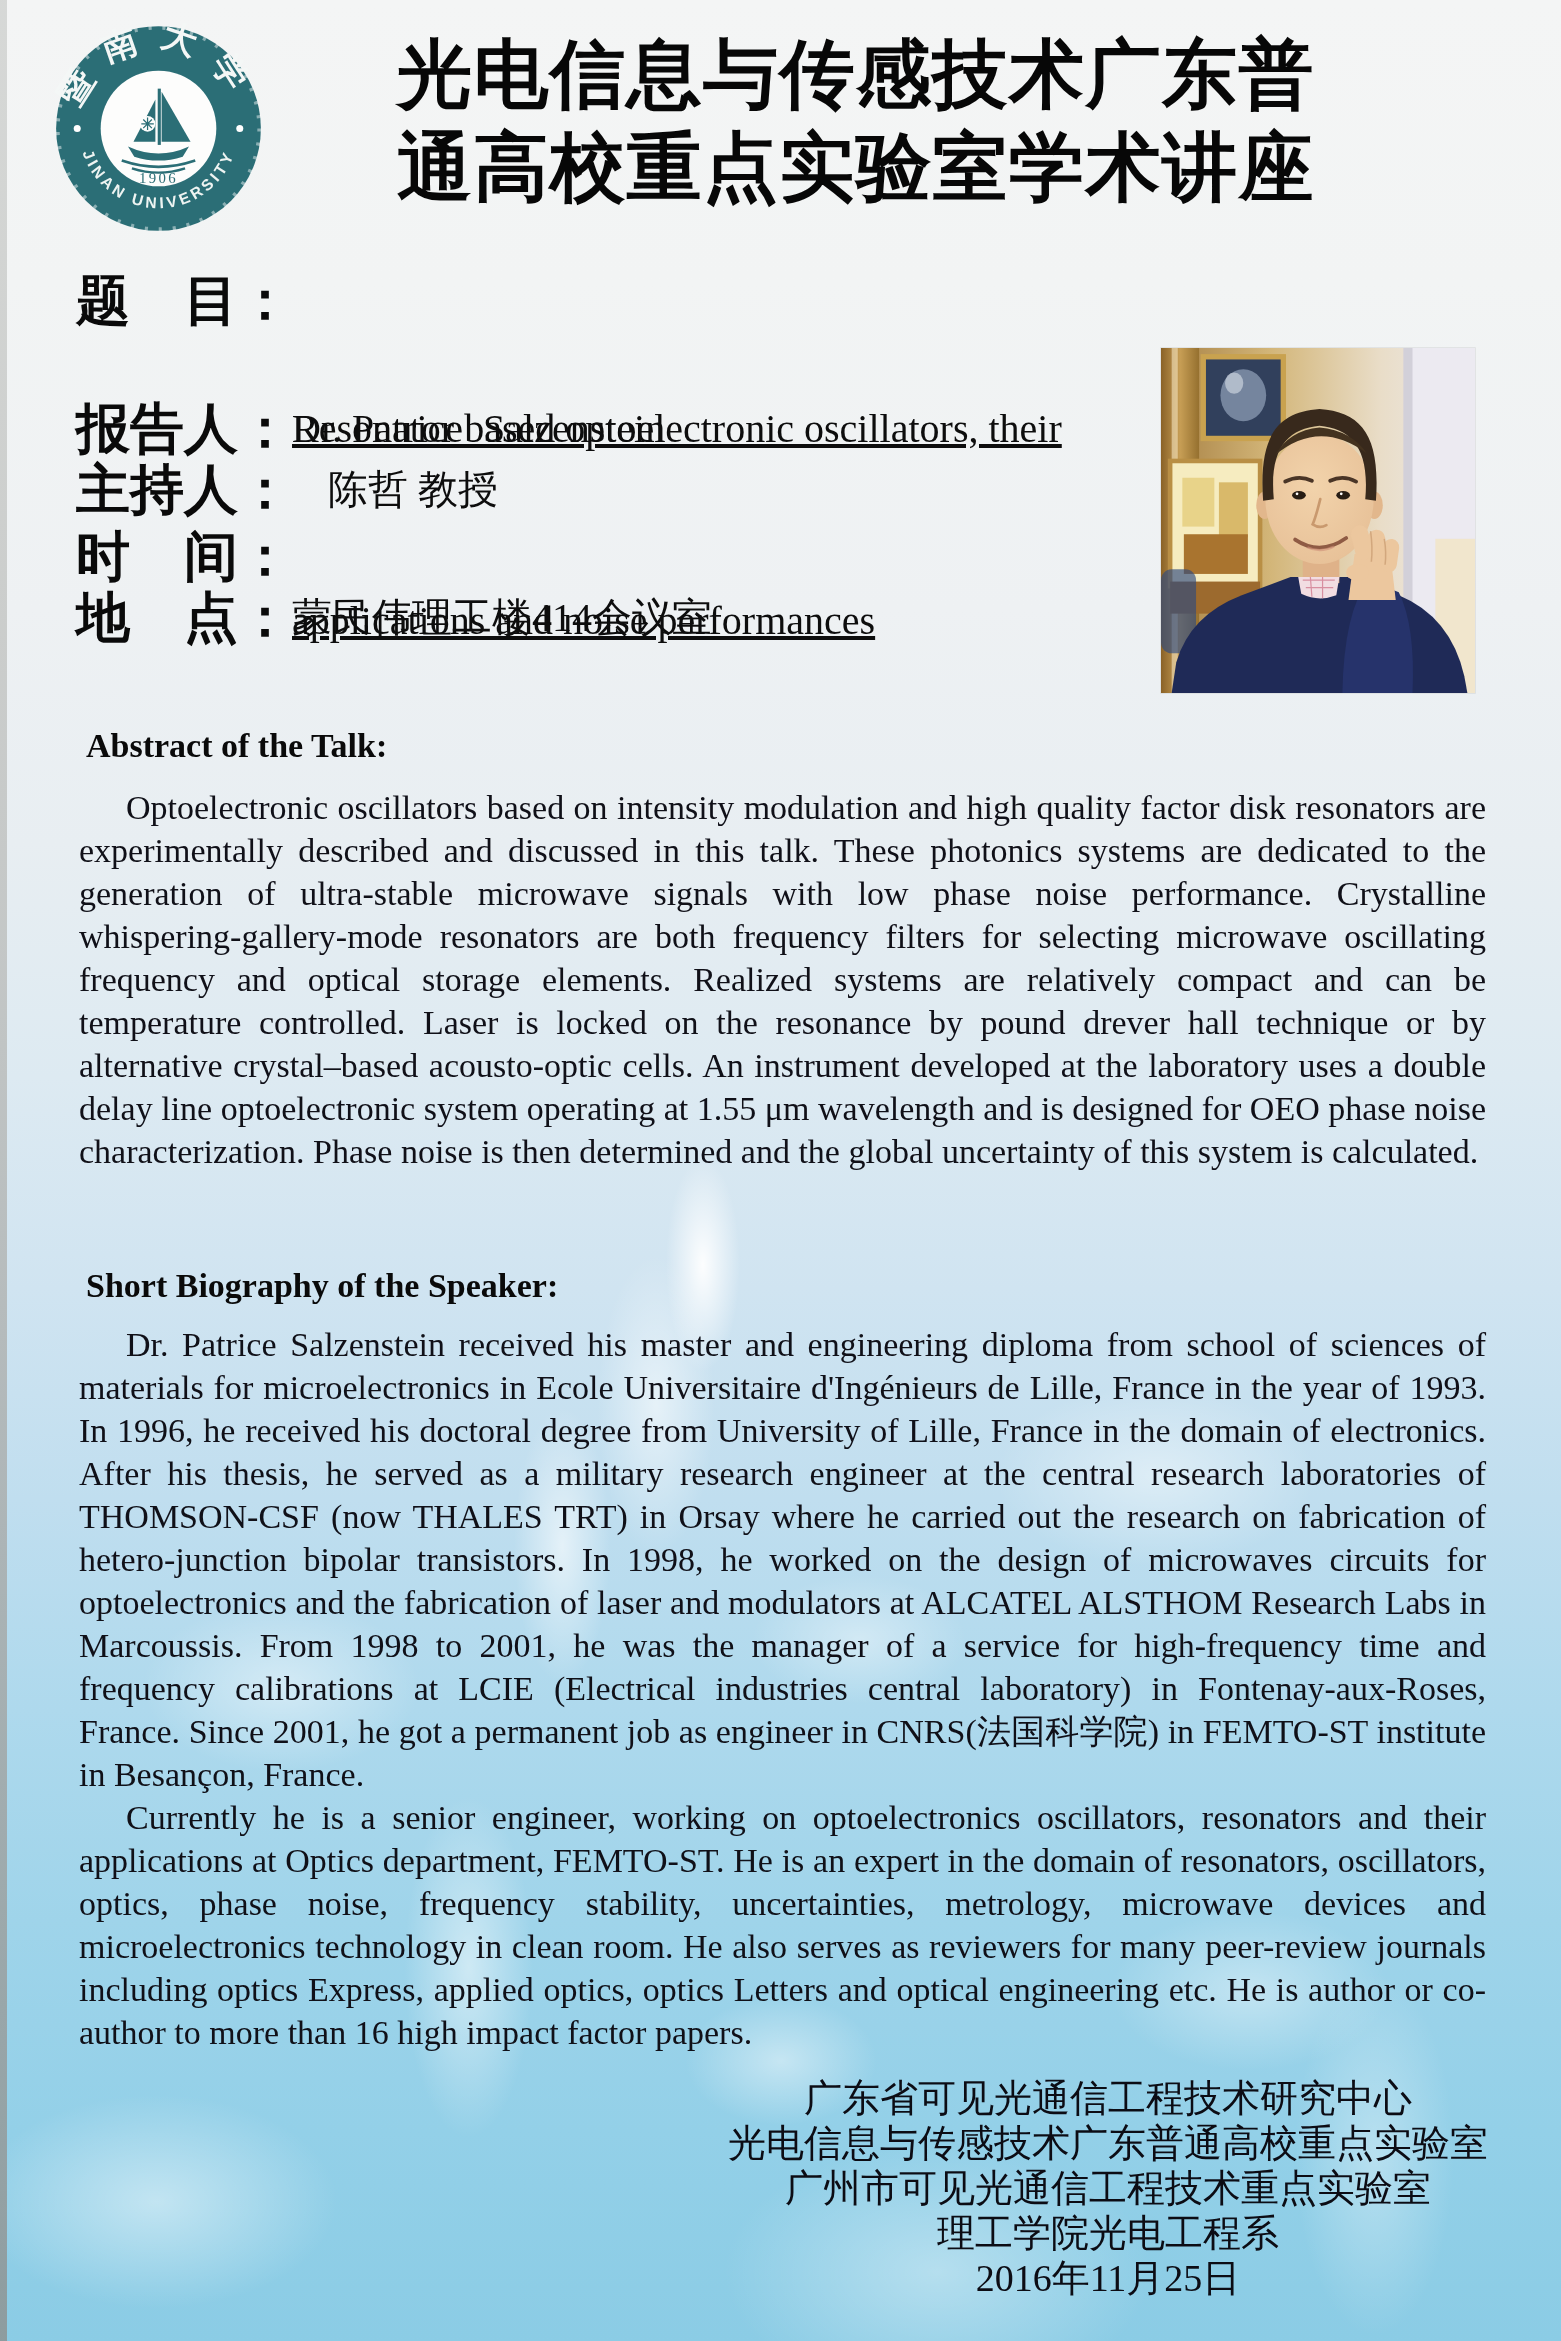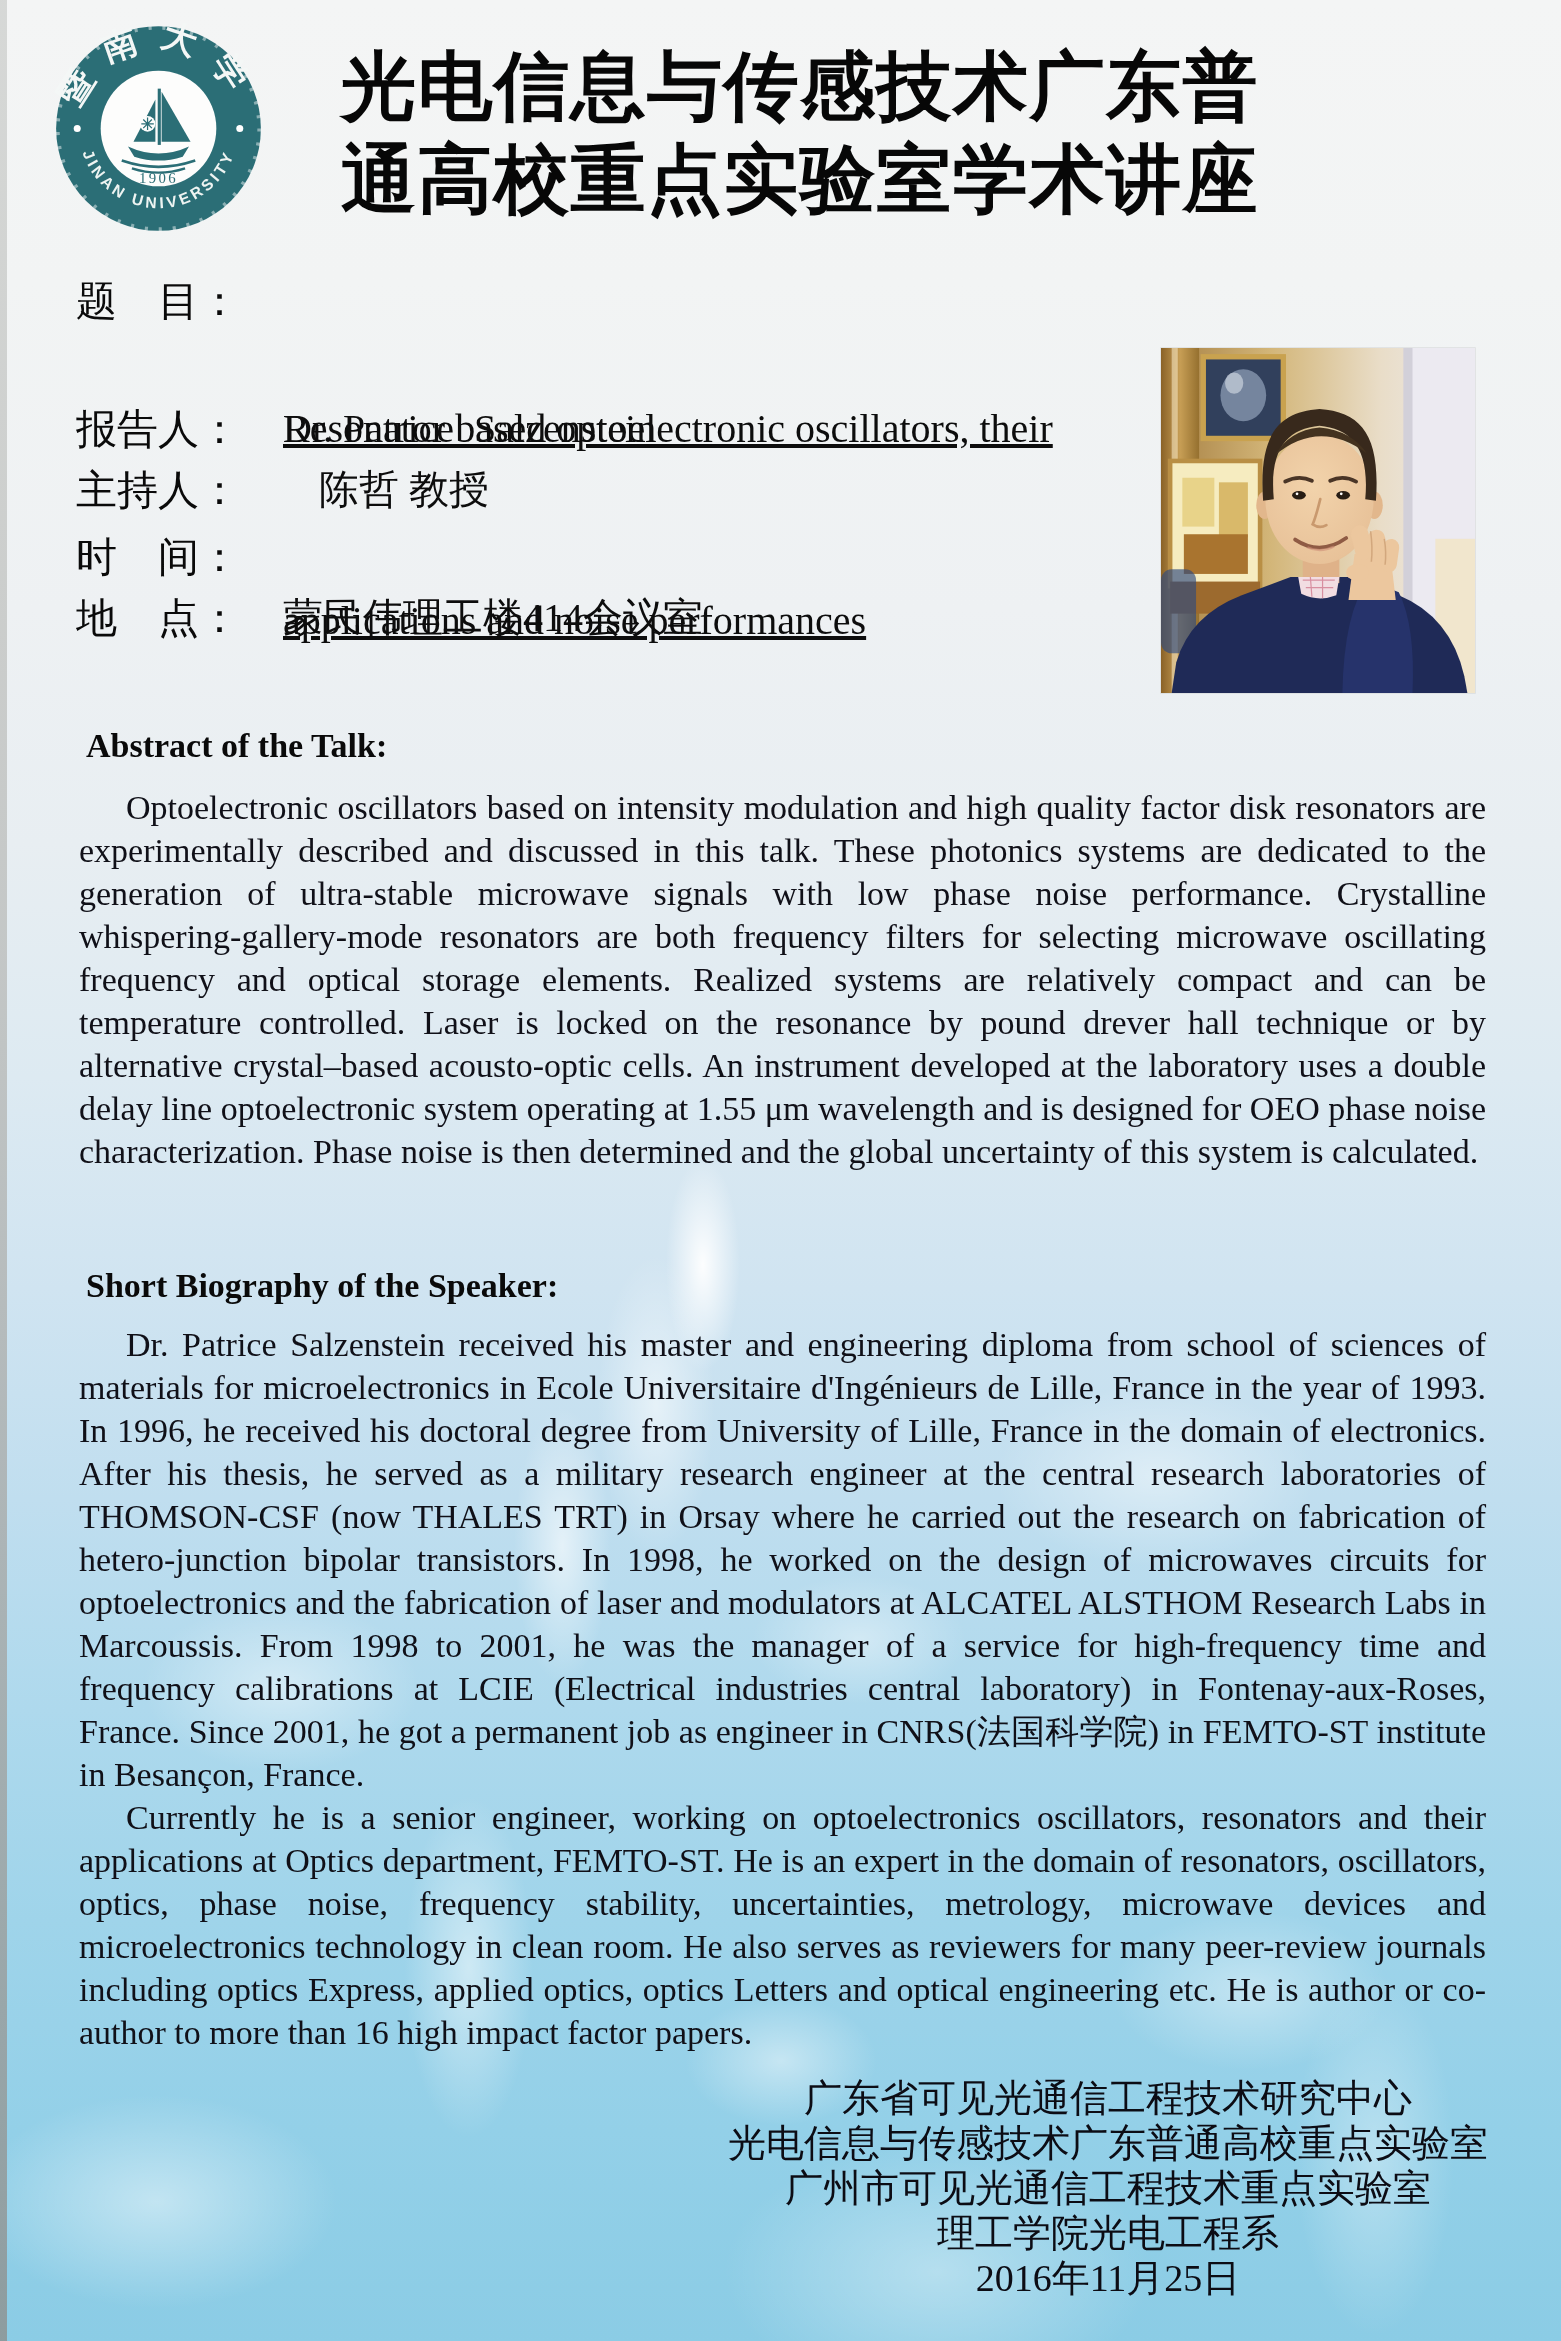--- a/index.html
+++ b/index.html
@@ -31,29 +31,29 @@
       radial-gradient(ellipse 305px 183px at 60% 97%, rgba(255,255,255,.35), rgba(255,255,255,0) 70%),
       radial-gradient(ellipse 114px 259px at 88% 92%, rgba(255,255,255,.35), rgba(255,255,255,0) 70%);
   }
   .left-edge{
     position:absolute;left:0;top:0;width:6.9px;height:2342px;
     background:linear-gradient(180deg,#cfd1cf 0%,#bcbebc 40%,#8e908e 100%);
     opacity:.8;
   }
   .seal{position:absolute;left:53px;top:23px;width:211px;height:211px;}
   .title{
-    position:absolute;left:341px;top:40px;width:1030px;
-    text-align:left;font-size:75px;line-height:93px;
+    position:absolute;left:341px;top:28px;width:1030px;
+    text-align:center;font-size:75px;line-height:93px;
     font-weight:700;letter-spacing:1.5px;color:#070707;
   }
   .details{position:absolute;left:0;top:0;width:1562px;}
   .drow{position:absolute;left:76px;display:flex;align-items:flex-start;}
   .dlabel{
-    flex:0 0 207px;font-size:41px;line-height:64px;
-    color:#0a0a0a;white-space:pre;
+    flex:0 0 207px;font-size:54px;line-height:64px;
+    color:#0a0a0a;white-space:pre;font-weight:bold;
   }
   .dvalue{font-size:40px;line-height:64px;white-space:pre-wrap;}
   .vline{display:block;text-decoration:underline;}
   .photo{
     position:absolute;left:1161px;top:348px;width:314px;height:345px;
     box-shadow:0 0 0 0.8px rgba(0,0,0,.08);
   }
   .photo svg{display:block;width:100%;height:100%;}
   .sec-heading{
     position:absolute;left:86px;font-size:34px;font-weight:700;

